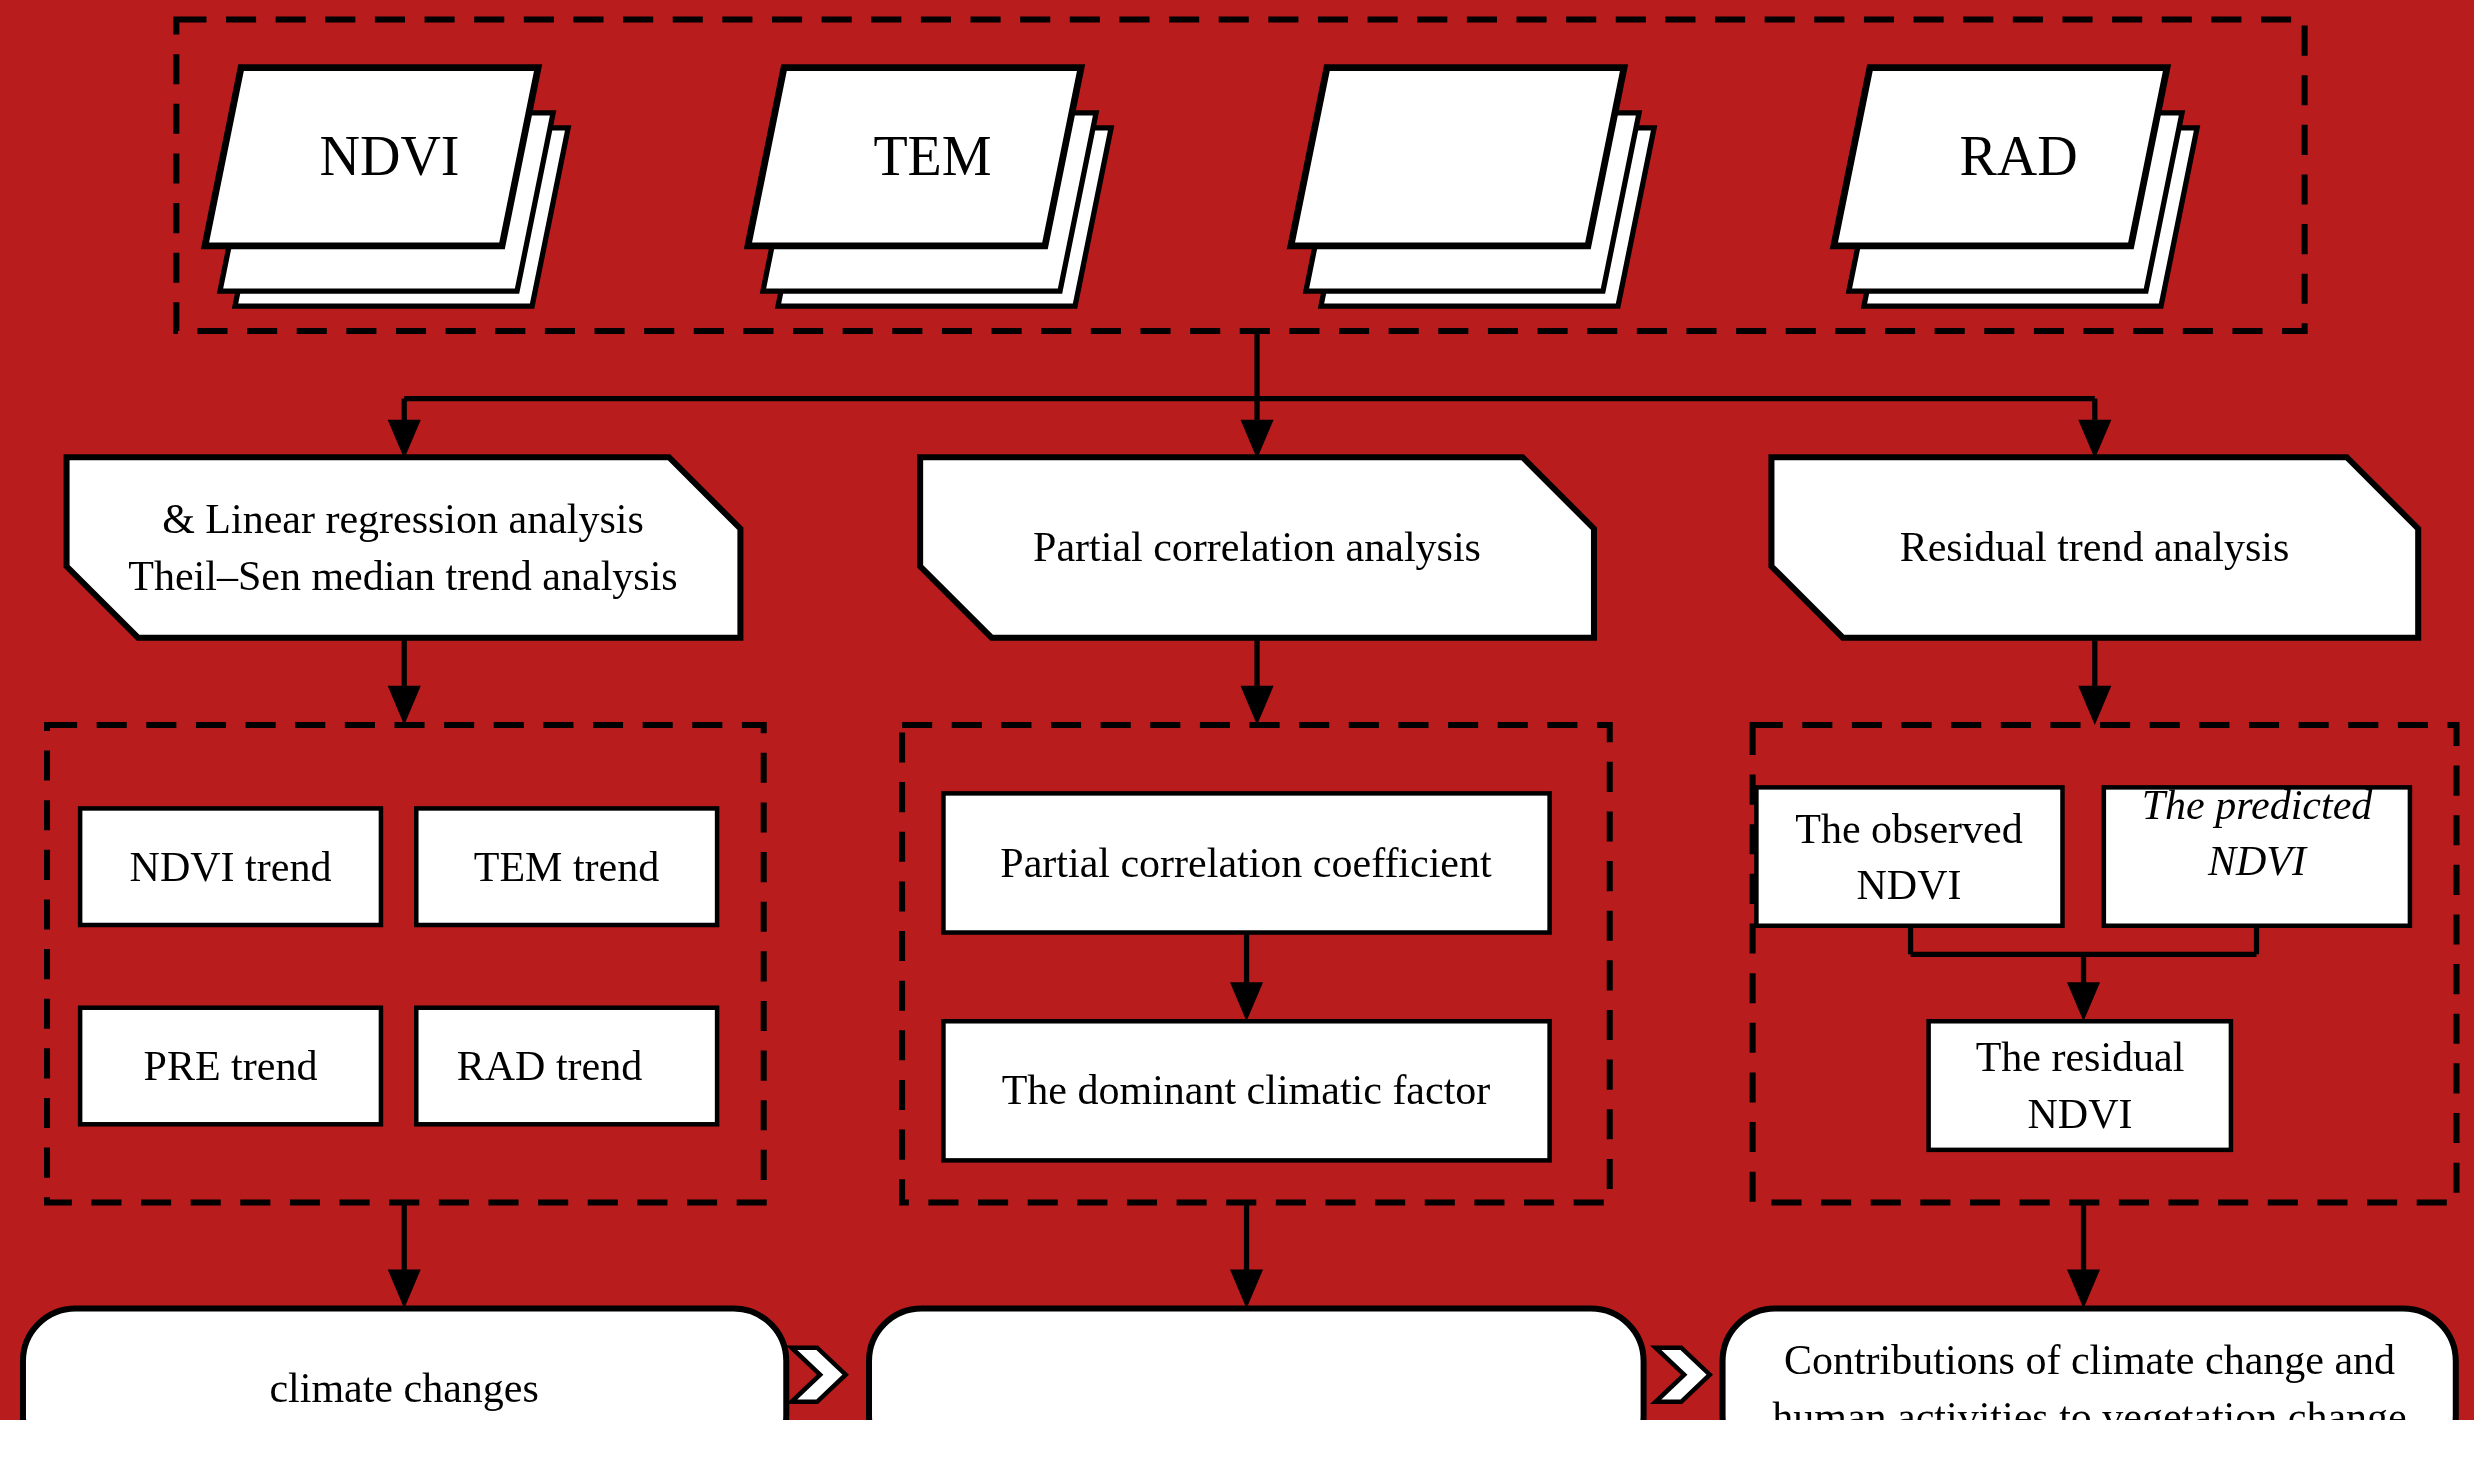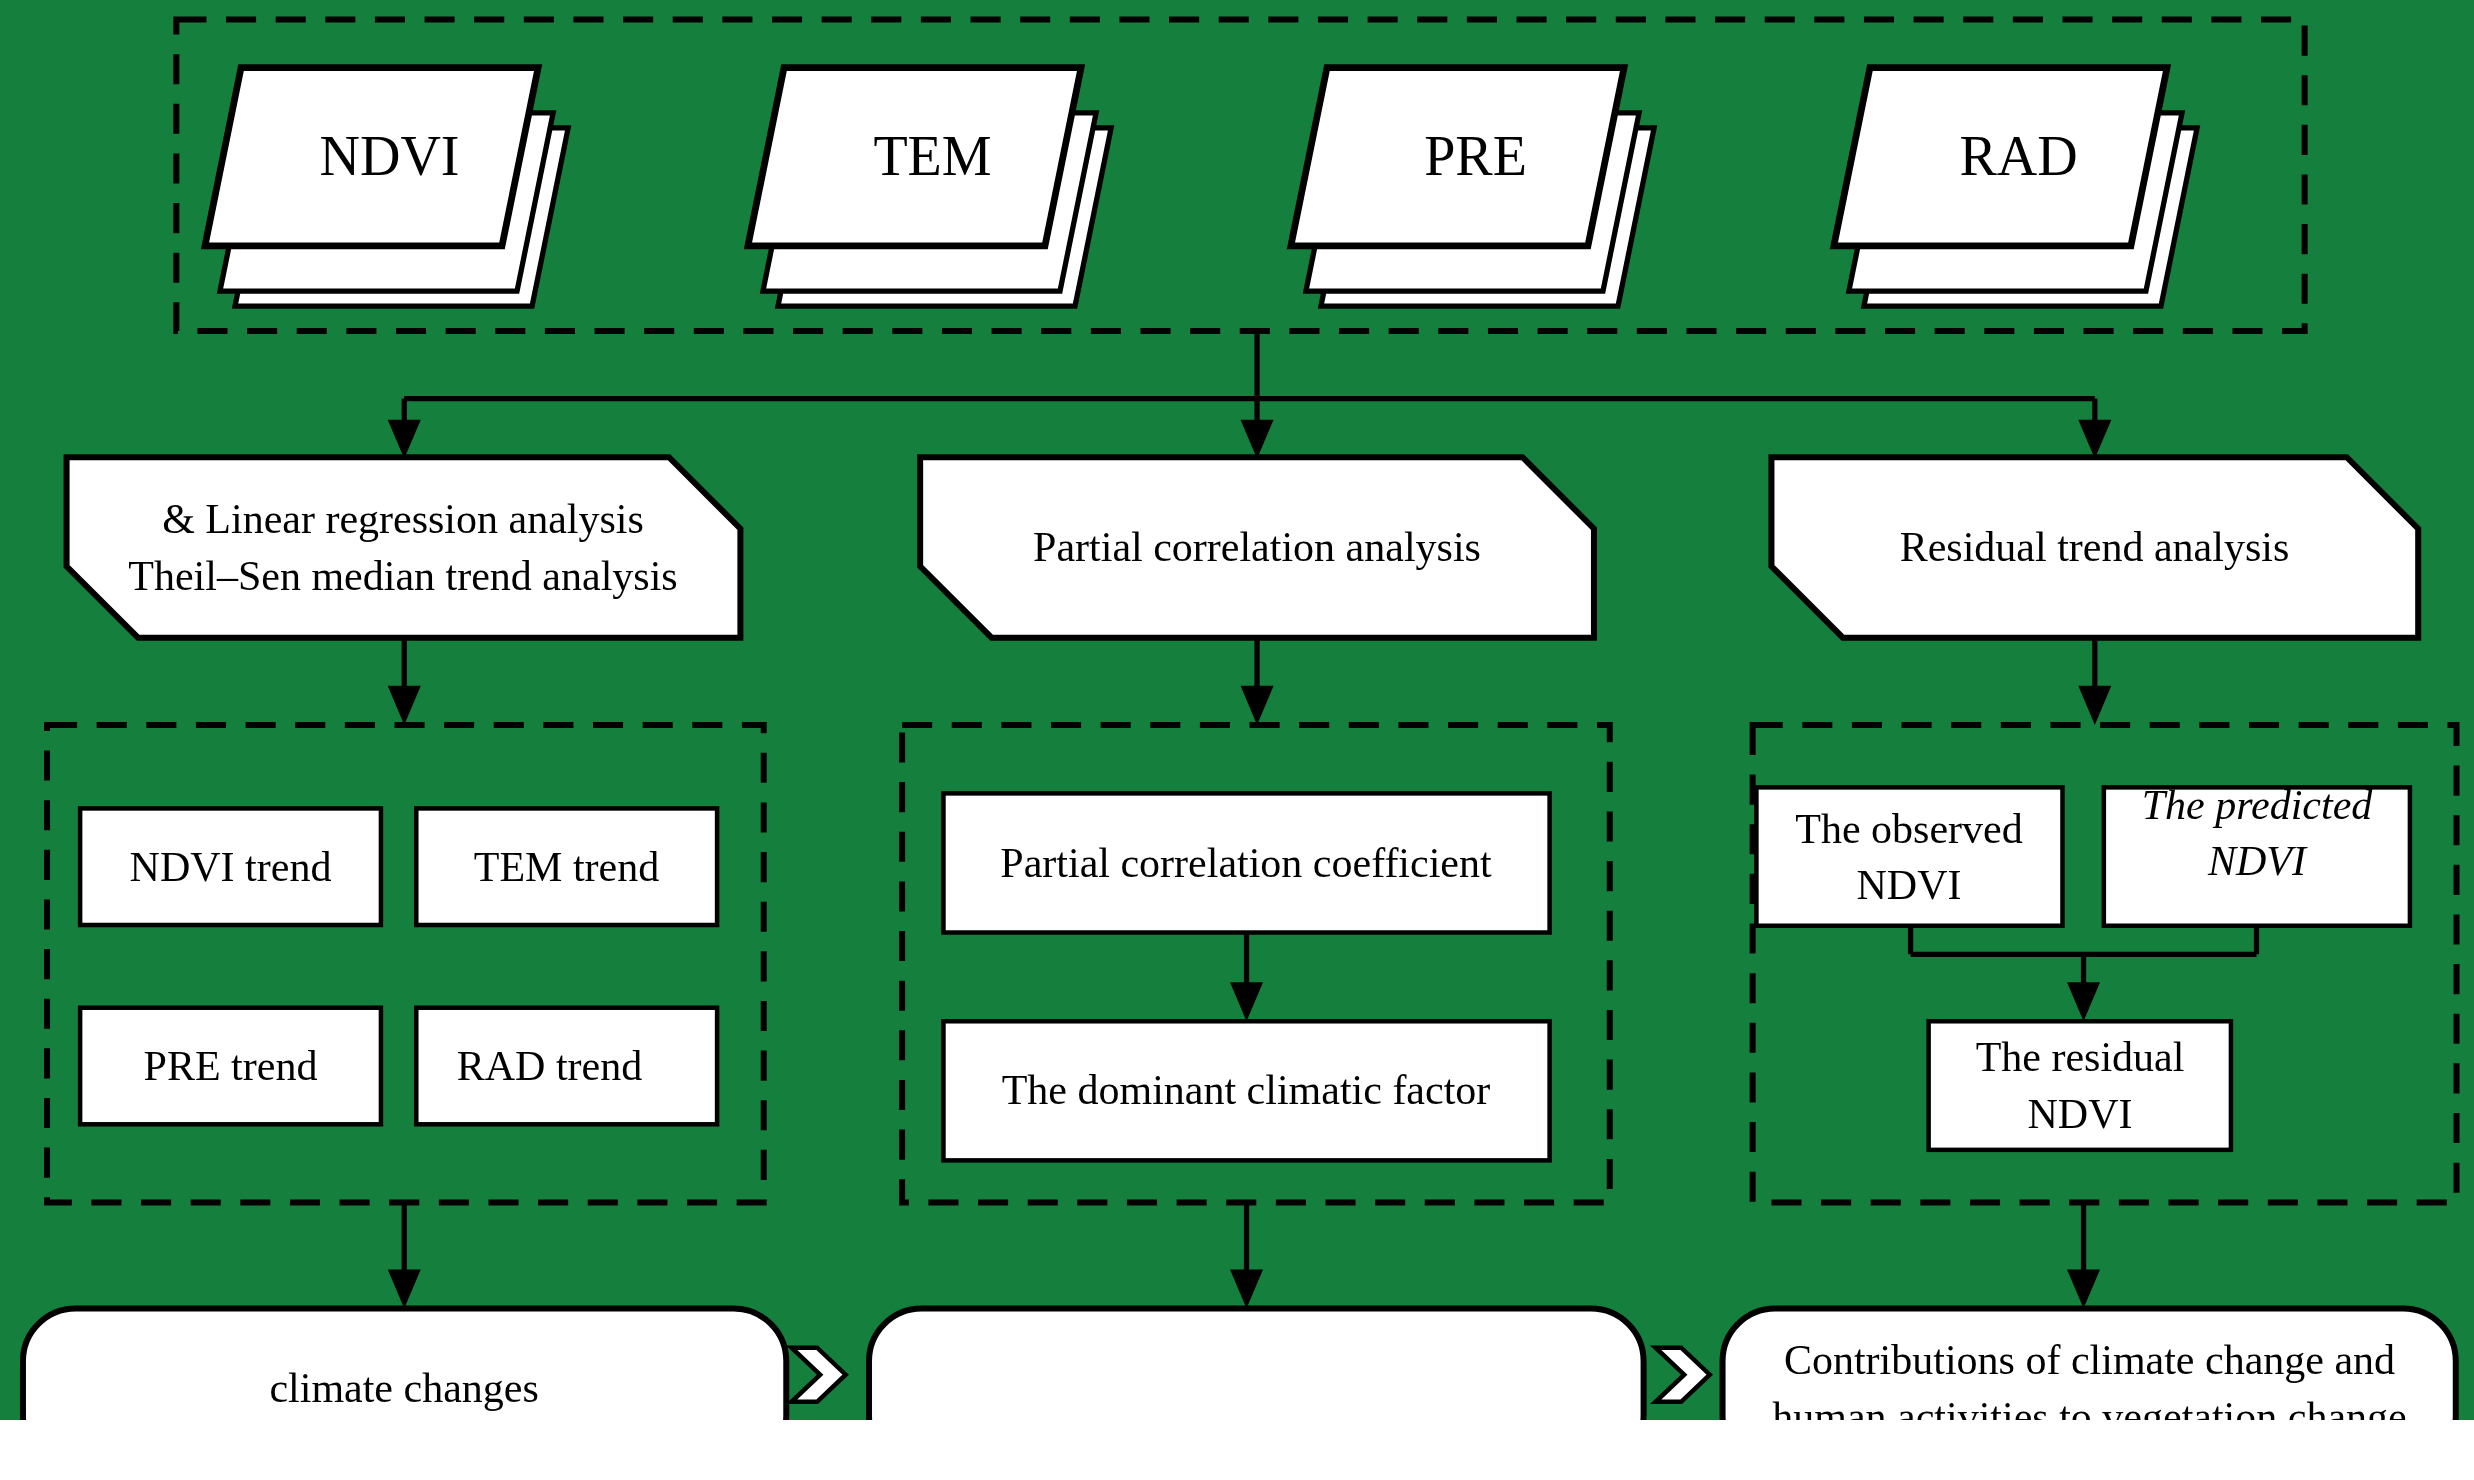--- a/index.html
+++ b/index.html
@@ -1,20 +1,20 @@
 <!DOCTYPE html>
 <html style="font-size:12px"><head>
 <meta charset="utf-8">
 <style>
   html,body{margin:0;padding:0;background:#ffffff;}
   #canvas{
     position:relative;
     width:2475px;
     height:1420px;
-    background:#15803d;
+    background:#b91c1c;
     font-family:"Liberation Serif","DejaVu Serif",serif;
     color:#000;
     overflow:hidden;
   }
   #wires{position:absolute;left:0;top:0;width:2475px;height:1480px;}
   .label{
     position:absolute;
     display:flex;
     flex-direction:column;
     align-items:center;
@@ -120,23 +120,20 @@
     <polygon points="1052,1792 1086,1792 1124,1828 1086,1864 1052,1864 1090,1828" fill="#fff" stroke="#000" stroke-width="6"></polygon>
     <polygon points="2201,1792 2235,1792 2273,1828 2235,1864 2201,1864 2239,1828" fill="#fff" stroke="#000" stroke-width="6"></polygon>
   </svg>
 
   <div class="label stack-label" style="left:223px;top:68px;width:333px;height:178px;">
     <span class="line">NDVI</span>
   </div>
   <div class="label stack-label" style="left:766px;top:68px;width:333px;height:178px;">
     <span class="line">TEM</span>
   </div>
-  <div class="label stack-label" style="left:1309px;top:68px;width:333px;height:178px;">
-    <span class="line">PRE</span>
-  </div>
   <div class="label stack-label" style="left:1852px;top:68px;width:333px;height:178px;">
     <span class="line">RAD</span>
   </div>
 
   <div class="label" style="left:66px;top:457px;width:674px;height:181px;">
     <span class="line">&amp; Linear regression analysis</span>
     <span class="line">Theil–Sen median trend analysis</span>
   </div>
   <div class="label" style="left:920px;top:457px;width:674px;height:181px;">
     <span class="line">Partial correlation analysis</span>

